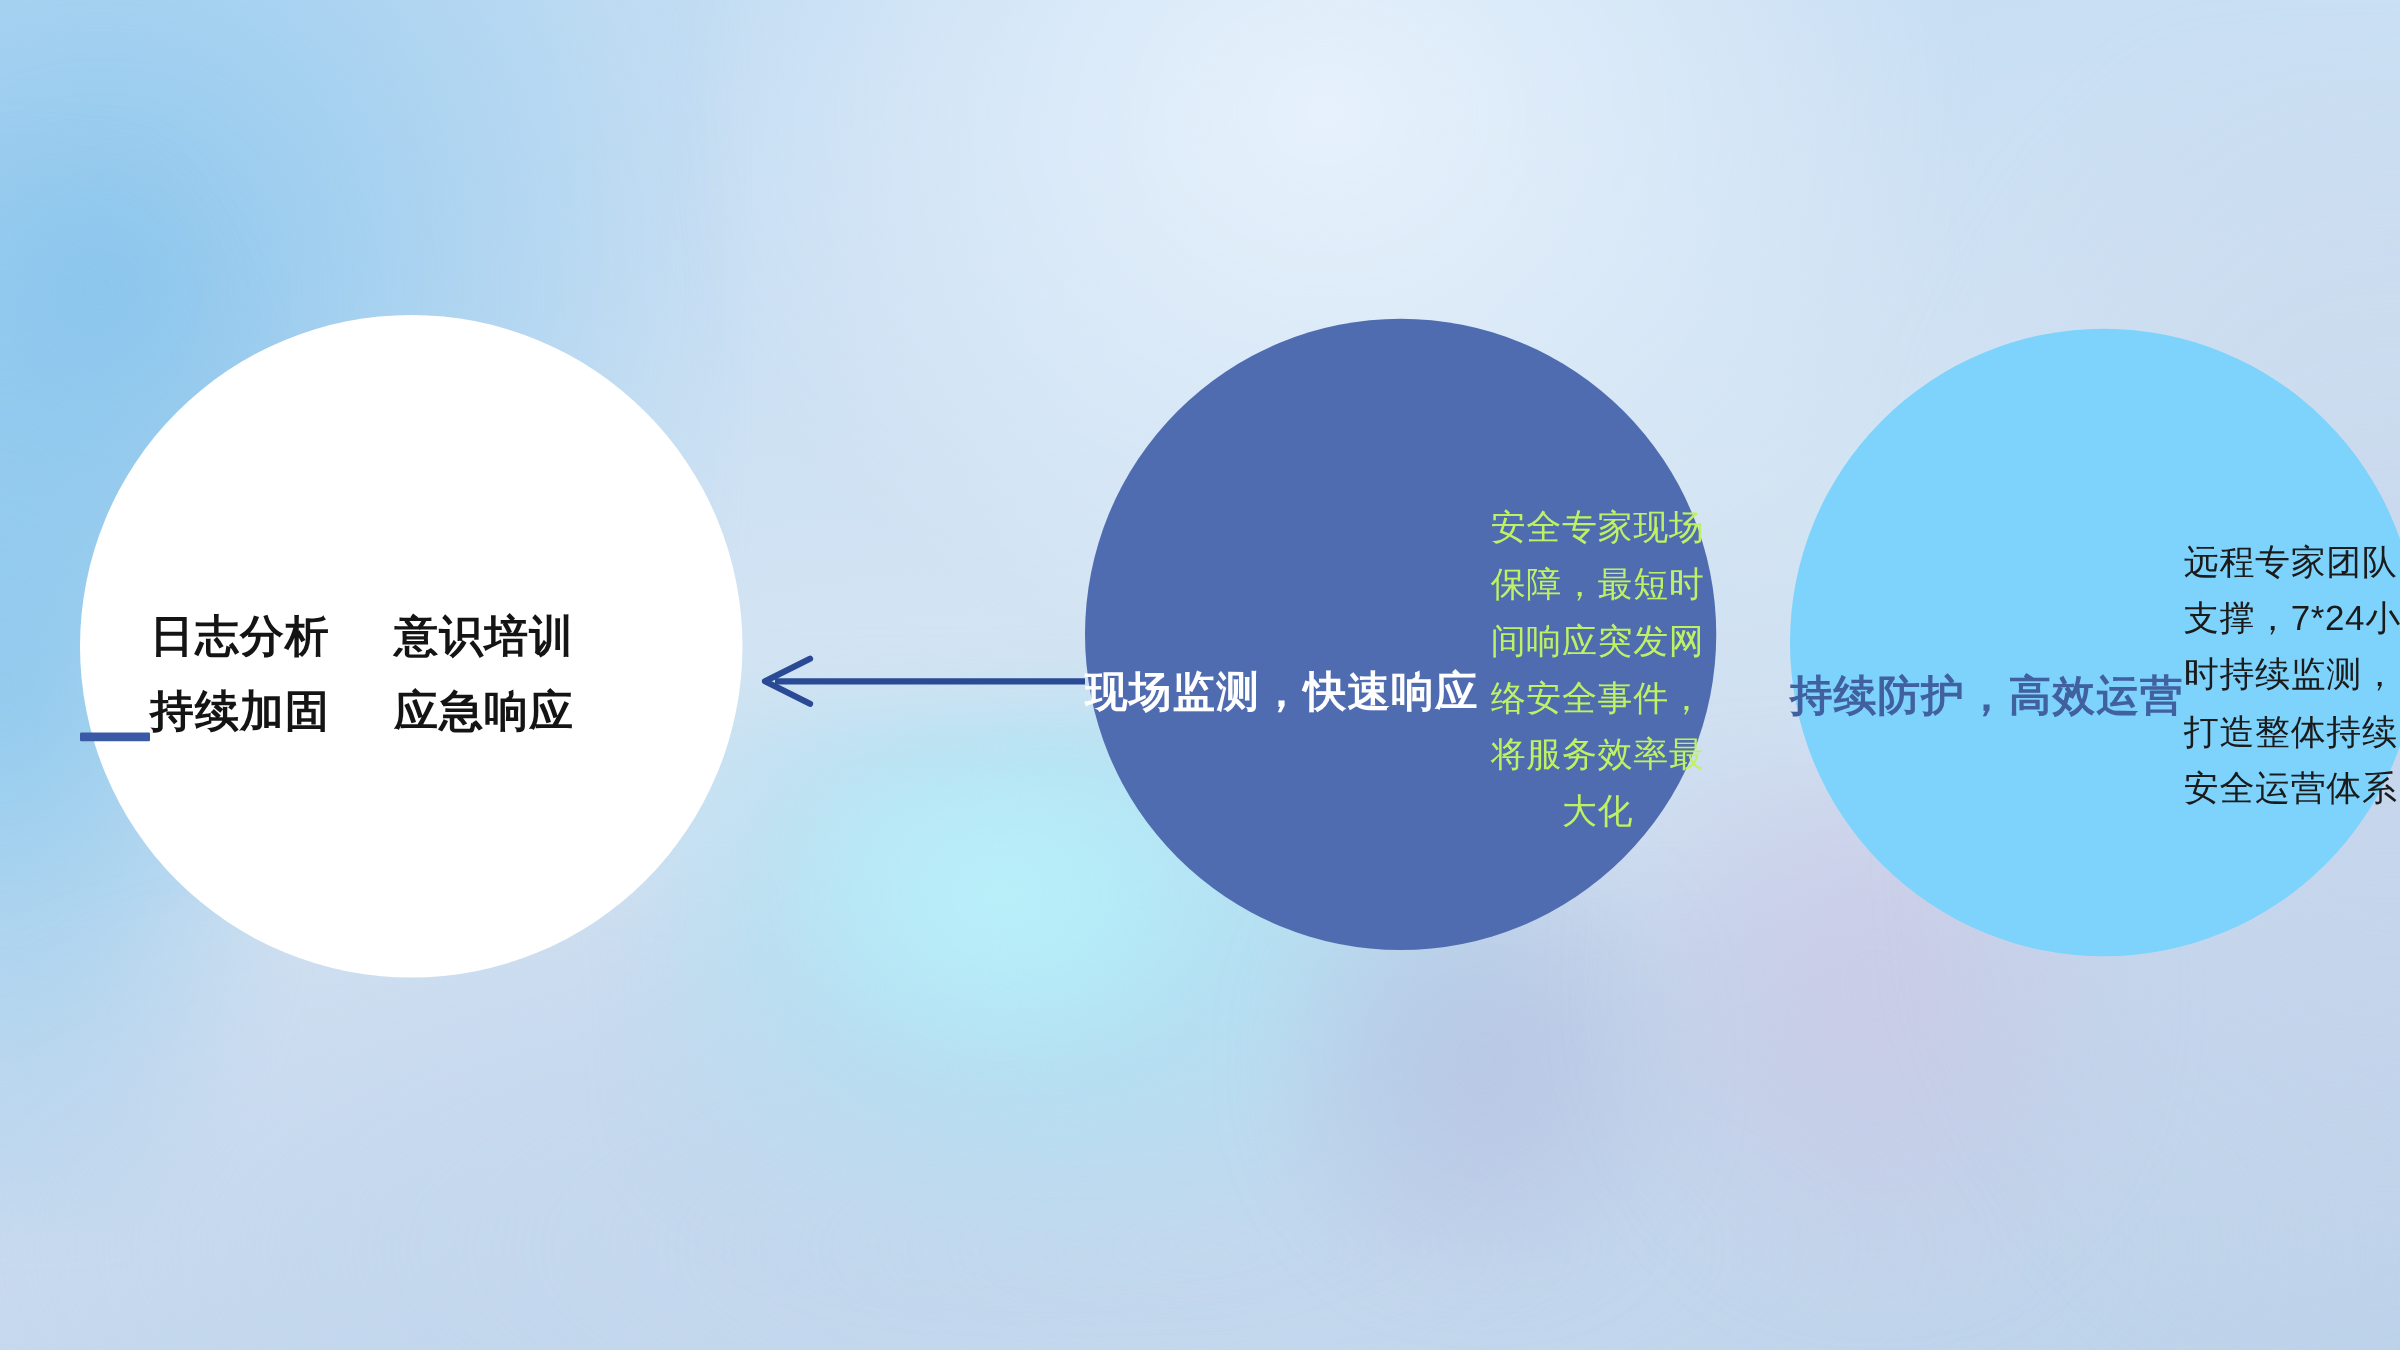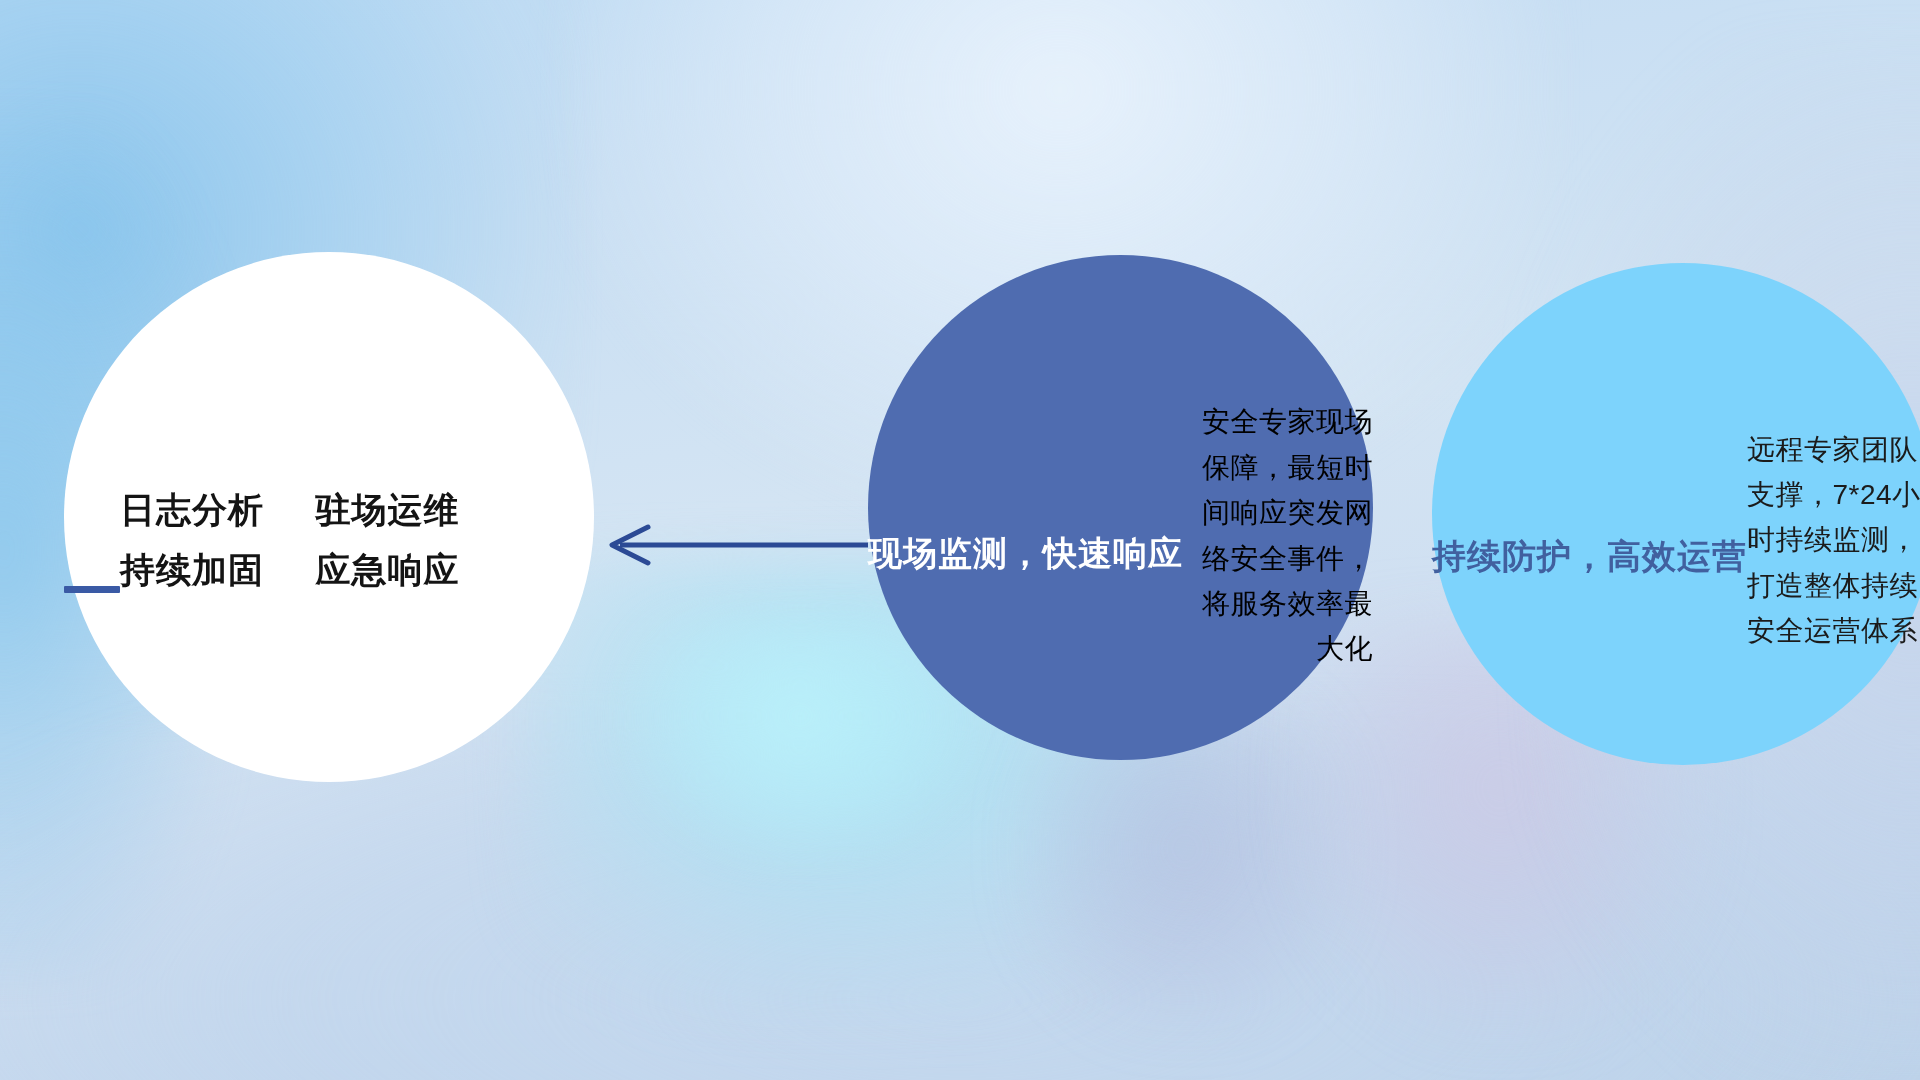--- a/index.html
+++ b/index.html
@@ -140,22 +140,22 @@
     margin-top: 92px;
     color: #ffffff;
     font-weight: bold;
     font-size: 34px;
     letter-spacing: 1px;
     white-space: nowrap;
   }
   .circle-mid .body {
     margin-top: 56px;
     width: 330px;
-    text-align: right;
-    color: #000000;
+    text-align: center;
+    color: #bef264;
     font-size: 28px;
     line-height: 1.62;
     letter-spacing: 0.5px;
   }
 
   .circle-right {
     left: 1432px;
     top: 263px;
     width: 502px;
     height: 502px;
@@ -210,21 +210,21 @@
       <polyline points="648,527 612,545 648,563" fill="none" stroke="#2b4a95" stroke-width="5" stroke-linecap="round" stroke-linejoin="round"></polyline>
     </g>
   </svg>
 
   <div class="circle circle-left">
     <div class="dash"></div>
     <div class="kw-wrap">
       <span class="kw-row">
         <span>日志分析</span>
         <span class="kw-gap"></span>
-        <span>驻场运维</span>
+        <span>意识培训</span>
       </span>
       <span class="kw-row">
         <span>持续加固</span>
         <span class="kw-gap"></span>
         <span>应急响应</span>
       </span>
     </div>
   </div>
 
   <div class="circle circle-mid">

